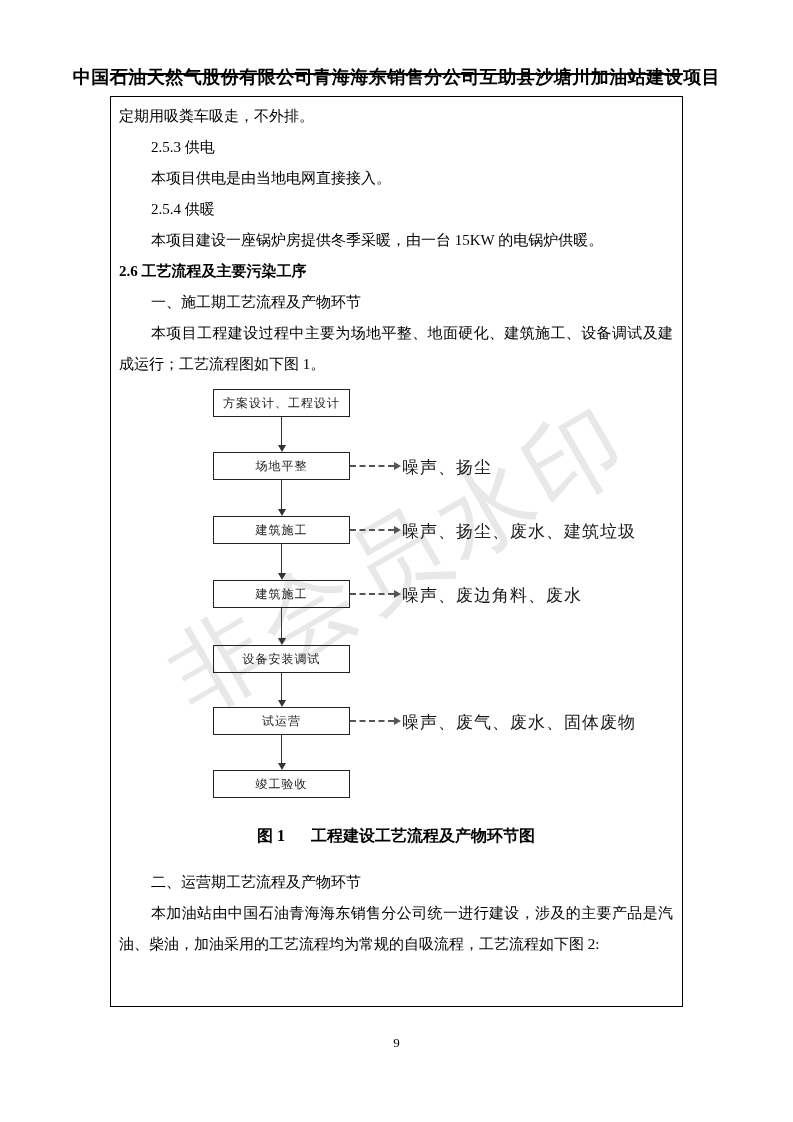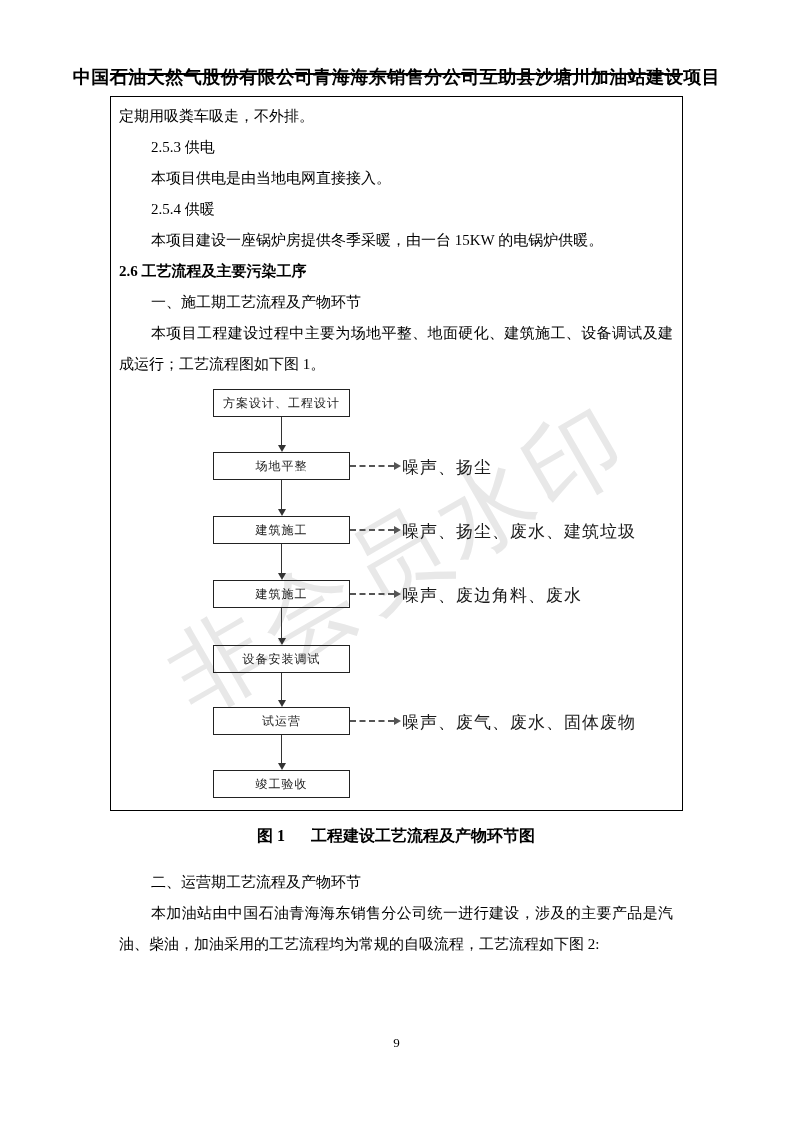--- a/index.html
+++ b/index.html
@@ -18,21 +18,21 @@
   }
   .header-title {
     position:absolute; top:51px; left:0; width:100%; z-index:1;
     text-align:center; font-size:18px; font-weight:bold; letter-spacing:0.5px;margin-top:14px;
   }
   .header-rule {
     position:absolute; top:73px; left:110px; width:573px; height:0; z-index:1;
     border-top:2px solid #000;
   }
   .content-box {
-    position:absolute; top:96px; left:110px; width:573px; height:715px; z-index:1;
+    position:absolute; top:96px; left:110px; width:573px; height:911px; z-index:1;
     border:1px solid #000; box-sizing:border-box;
     padding:4px 9px 8px 8px; background:transparent;
   }
   p.line { margin:0; font-size:15px; line-height:31px; text-align:justify; }
   .indent { text-indent:32px; }
   .sec-heading { font-weight:bold; font-size:16px; }
   
   .flow {
     position:relative; height:421px; margin-top:3px;
     font-family:"Liberation Sans","DejaVu Sans",sans-serif;

